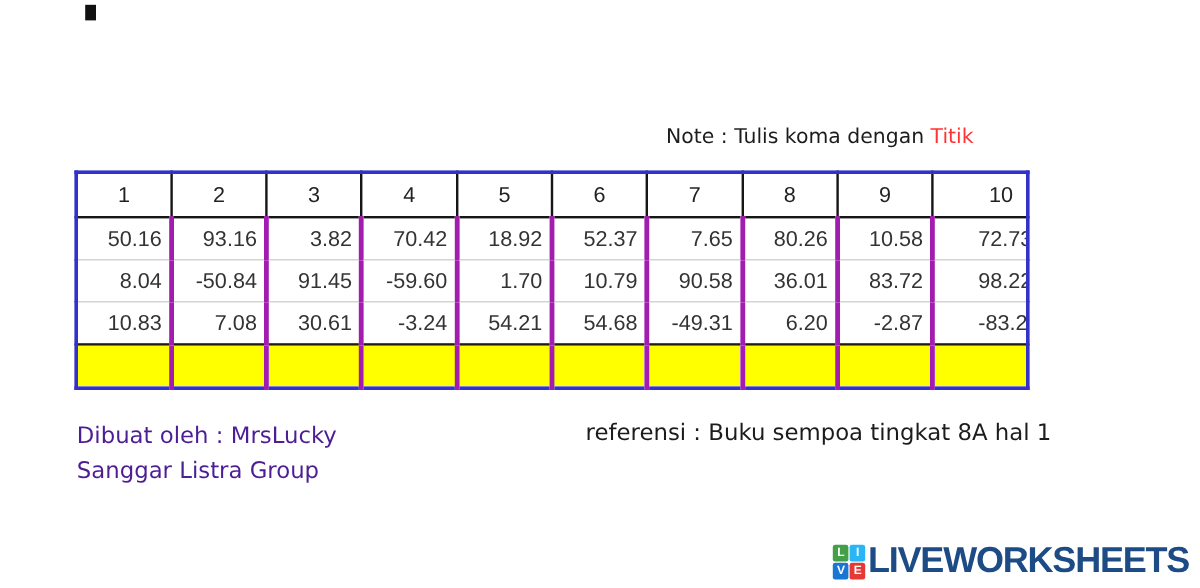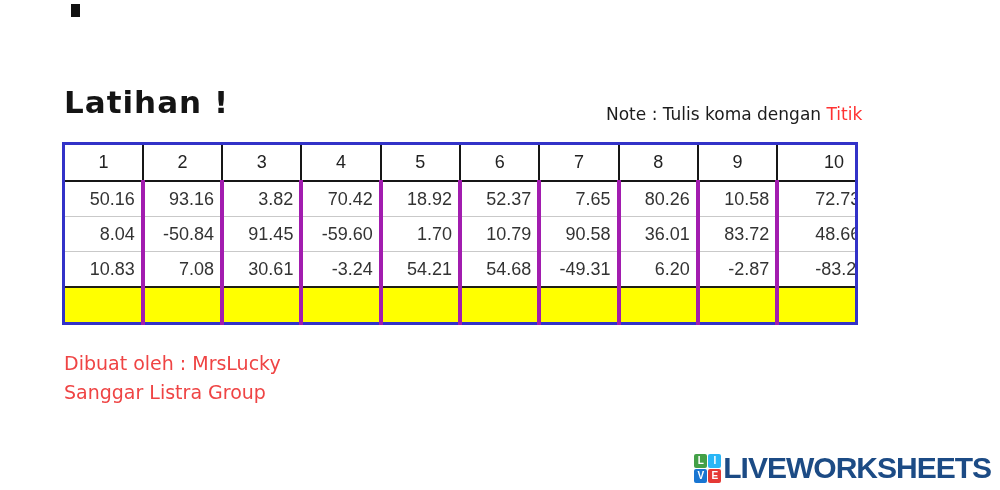--- a/index.html
+++ b/index.html
@@ -11,21 +11,21 @@
   }
   .page{position:absolute;inset:0;background:#ffffff;}
 
   .stray-mark{position:absolute;left:71px;top:4px;width:9px;height:13px;background:#111;}
 
   .title{
     position:absolute;left:64px;top:84px;
     font-size:31px;font-weight:600;color:#141414;letter-spacing:1px;
   }
   .note{
-    position:absolute;top:104px;left:606px;width:283px;
+    position:absolute;top:104px;left:555px;width:283px;
     font-size:17px;color:#1c1c1c;white-space:nowrap;
   }
   .note .hl{color:#ff3333;}
 
   table.sheet{
     position:absolute;left:62px;top:142px;width:796px;
     border-collapse:collapse;table-layout:fixed;
     border:3px solid #3232c8;
     font-family:"Liberation Sans", sans-serif;
   }
@@ -42,21 +42,21 @@
     background:#ffffff;overflow:hidden;
   }
   table.sheet th:last-child, table.sheet td:last-child{border-right:none;padding-left:36px;}
   table.sheet tr.row-last td{border-bottom:2px solid #1f1f14;}
   table.sheet tr.answer-row td{
     background:#ffff00;height:34px;border-bottom:none;cursor:text;
   }
 
   .footer-left{
     position:absolute;left:64px;top:349px;
-    font-size:19px;line-height:29px;color:#ef4444;
+    font-size:19px;line-height:29px;color:#4c1d95;
   }
   .reference{
     position:absolute;left:488px;top:350px;
     font-size:19px;color:#1c1c1c;white-space:nowrap;
   }
 
   .logo{
     position:absolute;right:9px;bottom:5px;
     display:flex;align-items:center;gap:1px;cursor:pointer;
   }
@@ -78,21 +78,20 @@
     font-size:30px;font-weight:800;color:#1c4b85;letter-spacing:-1px;
   }
 </style>
 </head>
 <body>
 
 <div class="page">
 
   <div class="stray-mark"></div>
 
-  <div class="title">Latihan !</div>
 
   <div class="note">
     <span>Note : Tulis koma dengan </span><span class="hl">Titik</span>
   </div>
 
   <table class="sheet">
     <thead>
       <tr>
         <th>1</th>
         <th>2</th>
@@ -122,21 +121,21 @@
       <tr>
         <td>8.04</td>
         <td>-50.84</td>
         <td>91.45</td>
         <td>-59.60</td>
         <td>1.70</td>
         <td>10.79</td>
         <td>90.58</td>
         <td>36.01</td>
         <td>83.72</td>
-        <td>48.66</td>
+        <td>98.22</td>
       </tr>
       <tr class="row-last">
         <td>10.83</td>
         <td>7.08</td>
         <td>30.61</td>
         <td>-3.24</td>
         <td>54.21</td>
         <td>54.68</td>
         <td>-49.31</td>
         <td>6.20</td>
@@ -156,20 +155,21 @@
         <td></td>
       </tr>
     </tbody>
   </table>
 
   <div class="footer-left">
     <div>Dibuat oleh : MrsLucky</div>
     <div>Sanggar Listra Group</div>
   </div>
 
+  <div class="reference">referensi : Buku sempoa tingkat 8A hal 1</div>
 
   <div class="logo">
     <div class="logo-grid">
       <span class="logo-sq sq-l">L</span>
       <span class="logo-sq sq-i">I</span>
       <span class="logo-sq sq-v">V</span>
       <span class="logo-sq sq-e">E</span>
     </div>
     <span class="logo-text">LIVEWORKSHEETS</span>
   </div>

